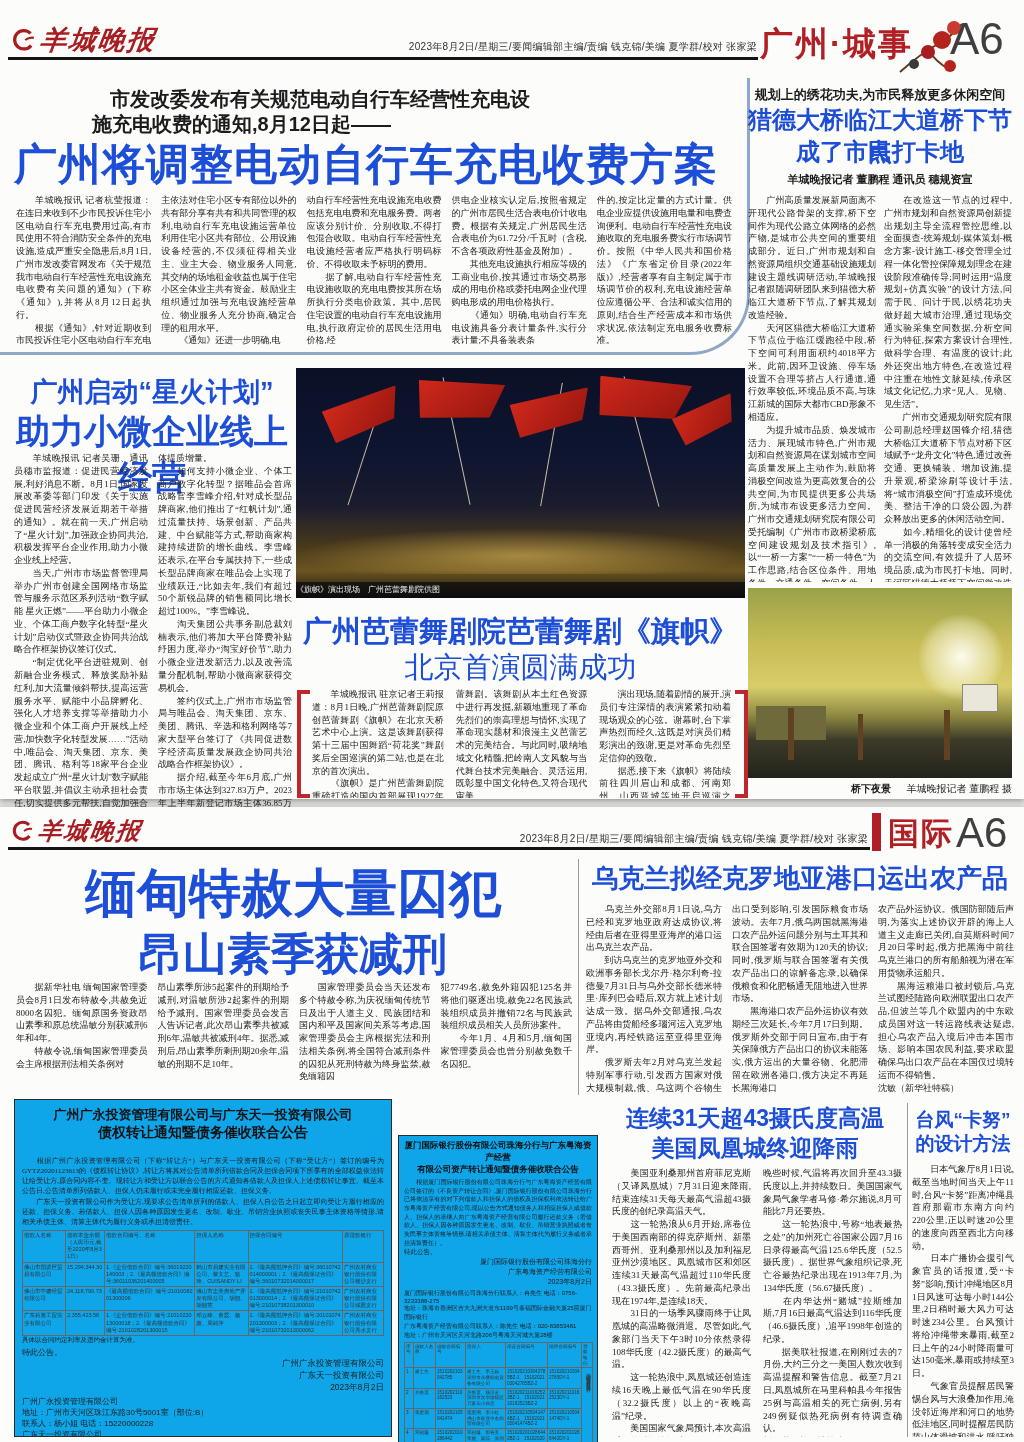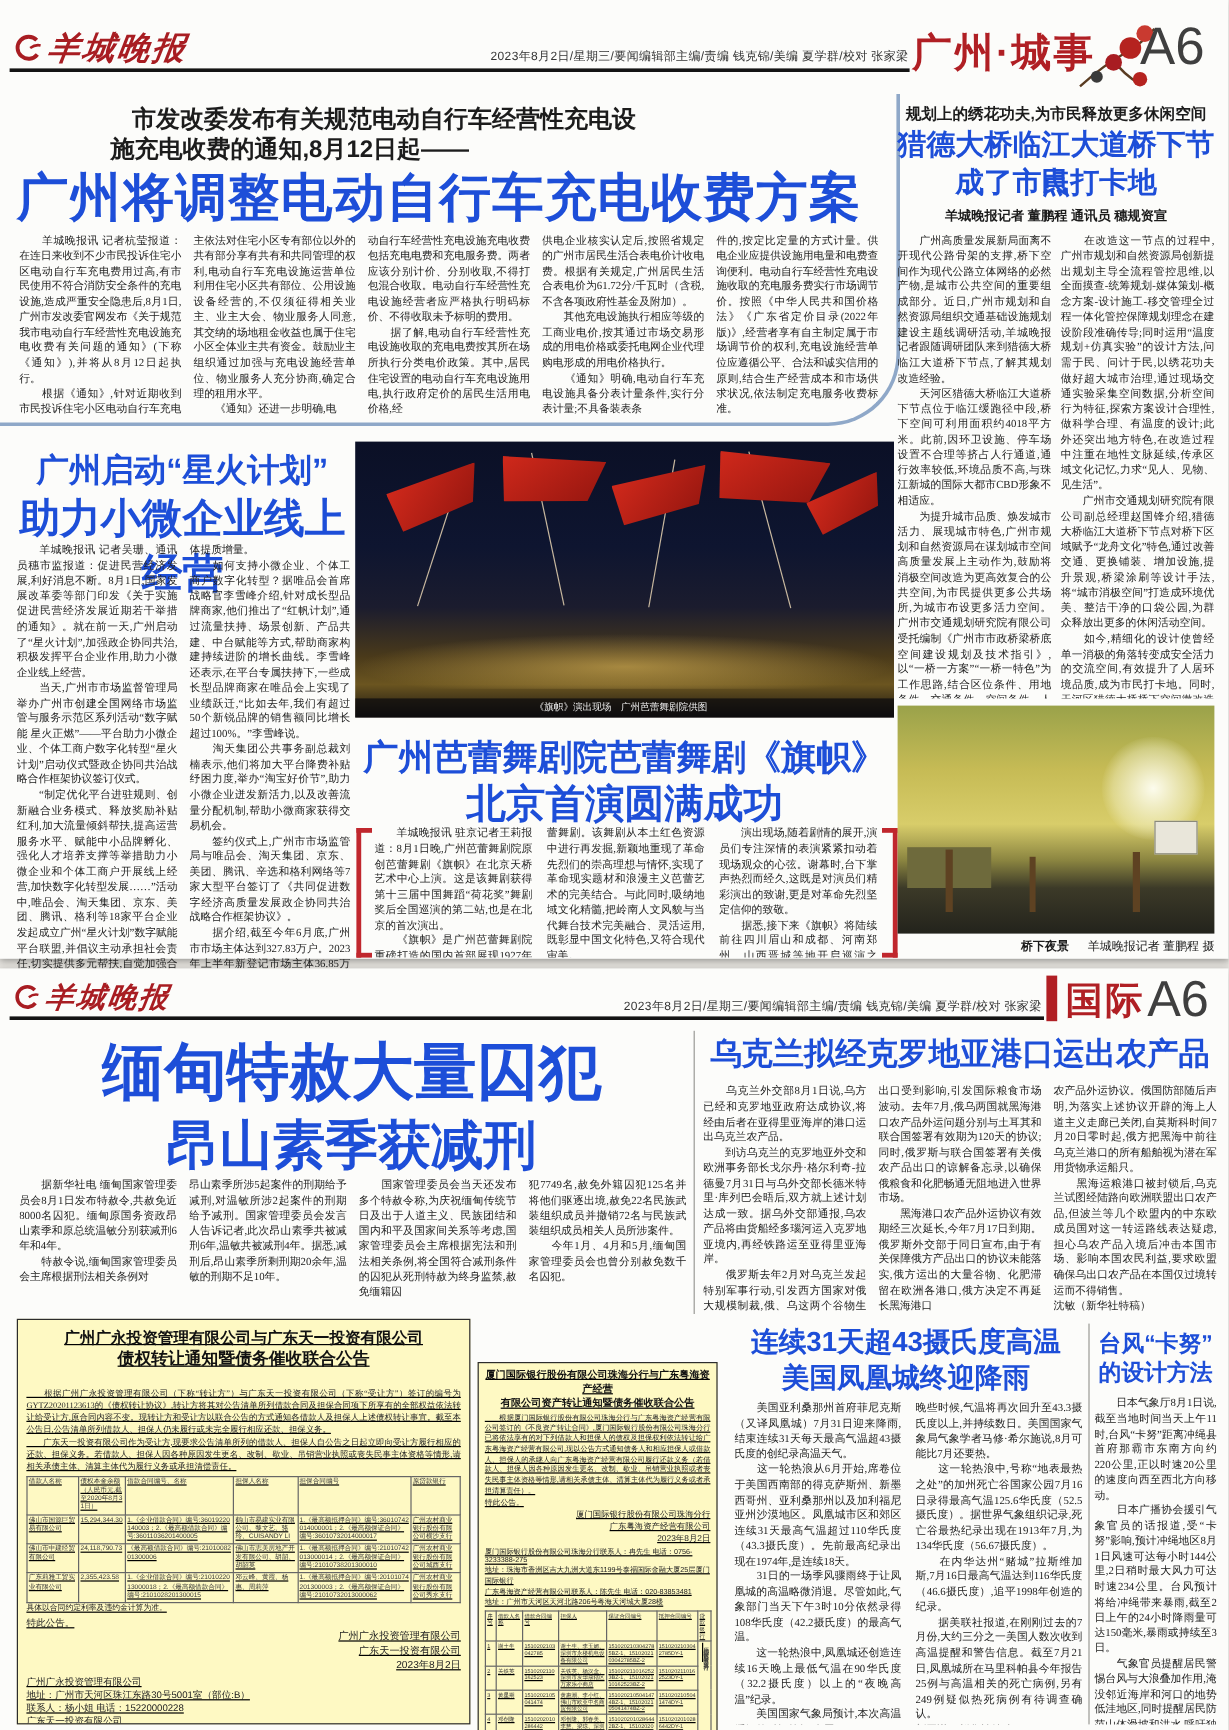--- a/index.html
+++ b/index.html
@@ -23,34 +23,34 @@
   .body-cols{display:flex;}
   .col{flex:1;font-size:9px;line-height:1.42;text-align:justify;color:#222;overflow:hidden;white-space:pre-line;font-family:"Liberation Serif",serif;}
 
   .lead-frame{border-right:3px solid #8fa8c8;border-bottom:3px solid #8fa8c8;border-bottom-right-radius:60px;}
 
   .photo{overflow:hidden;}
   .ballet-photo{background:linear-gradient(180deg,#0b1026 0%,#0e1530 38%,#1b1c2e 60%,#4a3a1a 78%,#6b5520 88%,#171310 100%);}
   .flag{position:absolute;background:linear-gradient(135deg,#d42a1c,#8f140e);clip-path:polygon(0 18%,100% 0,88% 72%,8% 95%);}
   .pole{position:absolute;width:1px;background:#c9b9a0;}
   .stage-glow{position:absolute;left:0;right:0;bottom:24px;height:46px;background:radial-gradient(ellipse at 50% 60%,rgba(233,193,94,.55),rgba(0,0,0,0) 70%);}
-  .photo-caption-bar{position:absolute;right:0;bottom:0;left:0;height:16px;background:rgba(10,10,14,.72);color:#eee;font-size:8px;text-align:center;line-height:16px;padding-right:6px;}
+  .photo-caption-bar{position:absolute;right:0;bottom:0;left:0;height:16px;background:rgba(10,10,14,.72);color:#eee;font-size:8px;text-align:left;line-height:16px;padding-right:6px;}
   .bridge-photo{background:linear-gradient(180deg,#9aa24a 0%,#c6bb55 28%,#d8cd6a 52%,#8a8440 68%,#3c3a28 80%,#23231c 100%);}
   .glare{position:absolute;border-radius:50%;background:radial-gradient(circle,rgba(255,255,245,.95),rgba(255,255,230,.35) 55%,rgba(255,255,230,0) 72%);}
   .post{position:absolute;background:#5e4222;}
   .pavilion{position:absolute;background:#6e6a3c;}
 
   .quote-bracket{border-color:#c0272d;border-style:solid;}
   .qb-left{border-width:4px 0 4px 4px;}
   .qb-right{border-width:4px 4px 4px 0;}
 
   .byline{font-weight:700;color:#1c1c1c;}
   .vdiv{background:#9a9a96;width:1px;}
 
-  .notice{border:1.5px solid #2c2c2c;background:#fef9c3;padding:6px 7px;box-sizing:border-box;overflow:hidden;text-decoration:underline;}
+  .notice{border:1.5px solid #2c2c2c;background:#0ea5e9;padding:6px 7px;box-sizing:border-box;overflow:hidden;}
   .notice-title{font-weight:800;text-align:center;color:#111;}
   .notice-para{font-size:7px;line-height:1.45;text-align:justify;color:#222;white-space:pre-line;font-family:"Liberation Serif",serif;}
   .notice-table{border-collapse:collapse;width:100%;table-layout:fixed;}
   .notice-table th,.notice-table td{border:.5px solid #666;color:#333;padding:1px;vertical-align:top;overflow:hidden;word-break:break-all;text-align:left;font-weight:400;}
   .sign-block{text-align:right;color:#222;}
   .contact-line{color:#222;}
   .vertical-text{writing-mode:vertical-rl;letter-spacing:1px;}
 
   .red-bar{background:#b01f24;}
   .flower-stem{stroke:#5a3c22;stroke-width:2;fill:none;}
@@ -121,21 +121,21 @@
       <div class="flag" style="left:28px;top:26px;width:78px;height:44px;transform:rotate(-14deg);"></div>
       <div class="flag" style="left:120px;top:10px;width:86px;height:48px;transform:rotate(9deg);"></div>
       <div class="flag" style="left:215px;top:24px;width:80px;height:44px;transform:rotate(-7deg);"></div>
       <div class="flag" style="left:300px;top:8px;width:92px;height:50px;transform:rotate(12deg);"></div>
       <div class="flag" style="left:378px;top:34px;width:64px;height:38px;transform:rotate(-18deg);"></div>
       <div class="stage-glow"></div>
       <div class="photo-caption-bar">《旗帜》演出现场　广州芭蕾舞剧院供图</div>
     </div>
 
     <div class="abs headline center" style="left:296px;top:612px;width:449px;font-size:29px;font-weight:800;">广州芭蕾舞剧院芭蕾舞剧《旗帜》</div>
-    <div class="abs headline center" style="left:296px;top:648px;width:449px;font-size:33px;font-weight:700;">北京首演圆满成功</div>
+    <div class="abs headline center" style="left:296px;top:648px;width:449px;font-size:29px;font-weight:400;">北京首演圆满成功</div>
     <div class="abs quote-bracket qb-left" style="left:297px;top:690px;width:9px;height:100px;"></div>
     <div class="abs quote-bracket qb-right" style="left:735px;top:690px;width:9px;height:100px;"></div>
     <div class="abs body-cols" style="left:312px;top:688px;width:419px;height:110px;gap:12px;">
       <div class="col">　　羊城晚报讯 驻京记者王莉报道：8月1日晚,广州芭蕾舞剧院原创芭蕾舞剧《旗帜》在北京天桥艺术中心上演。这是该舞剧获得第十三届中国舞蹈“荷花奖”舞剧奖后全国巡演的第二站,也是在北京的首次演出。
 　　《旗帜》是广州芭蕾舞剧院重磅打造的国内首部展现1927年广州起义的原创芭</div>
       <div class="col">蕾舞剧。该舞剧从本土红色资源中进行再发掘,新颖地重现了革命先烈们的崇高理想与情怀,实现了革命现实题材和浪漫主义芭蕾艺术的完美结合。与此同时,吸纳地域文化精髓,把岭南人文风貌与当代舞台技术完美融合、灵活运用,既彰显中国文化特色,又符合现代审美。</div>
       <div class="col">　　演出现场,随着剧情的展开,演员们专注深情的表演紧紧扣动着现场观众的心弦。谢幕时,台下掌声热烈而经久,这既是对演员们精彩演出的致谢,更是对革命先烈坚定信仰的致敬。
 　　据悉,接下来《旗帜》将陆续前往四川眉山和成都、河南郑州、山西晋城等地开启巡演之旅。</div>
     </div>
 

